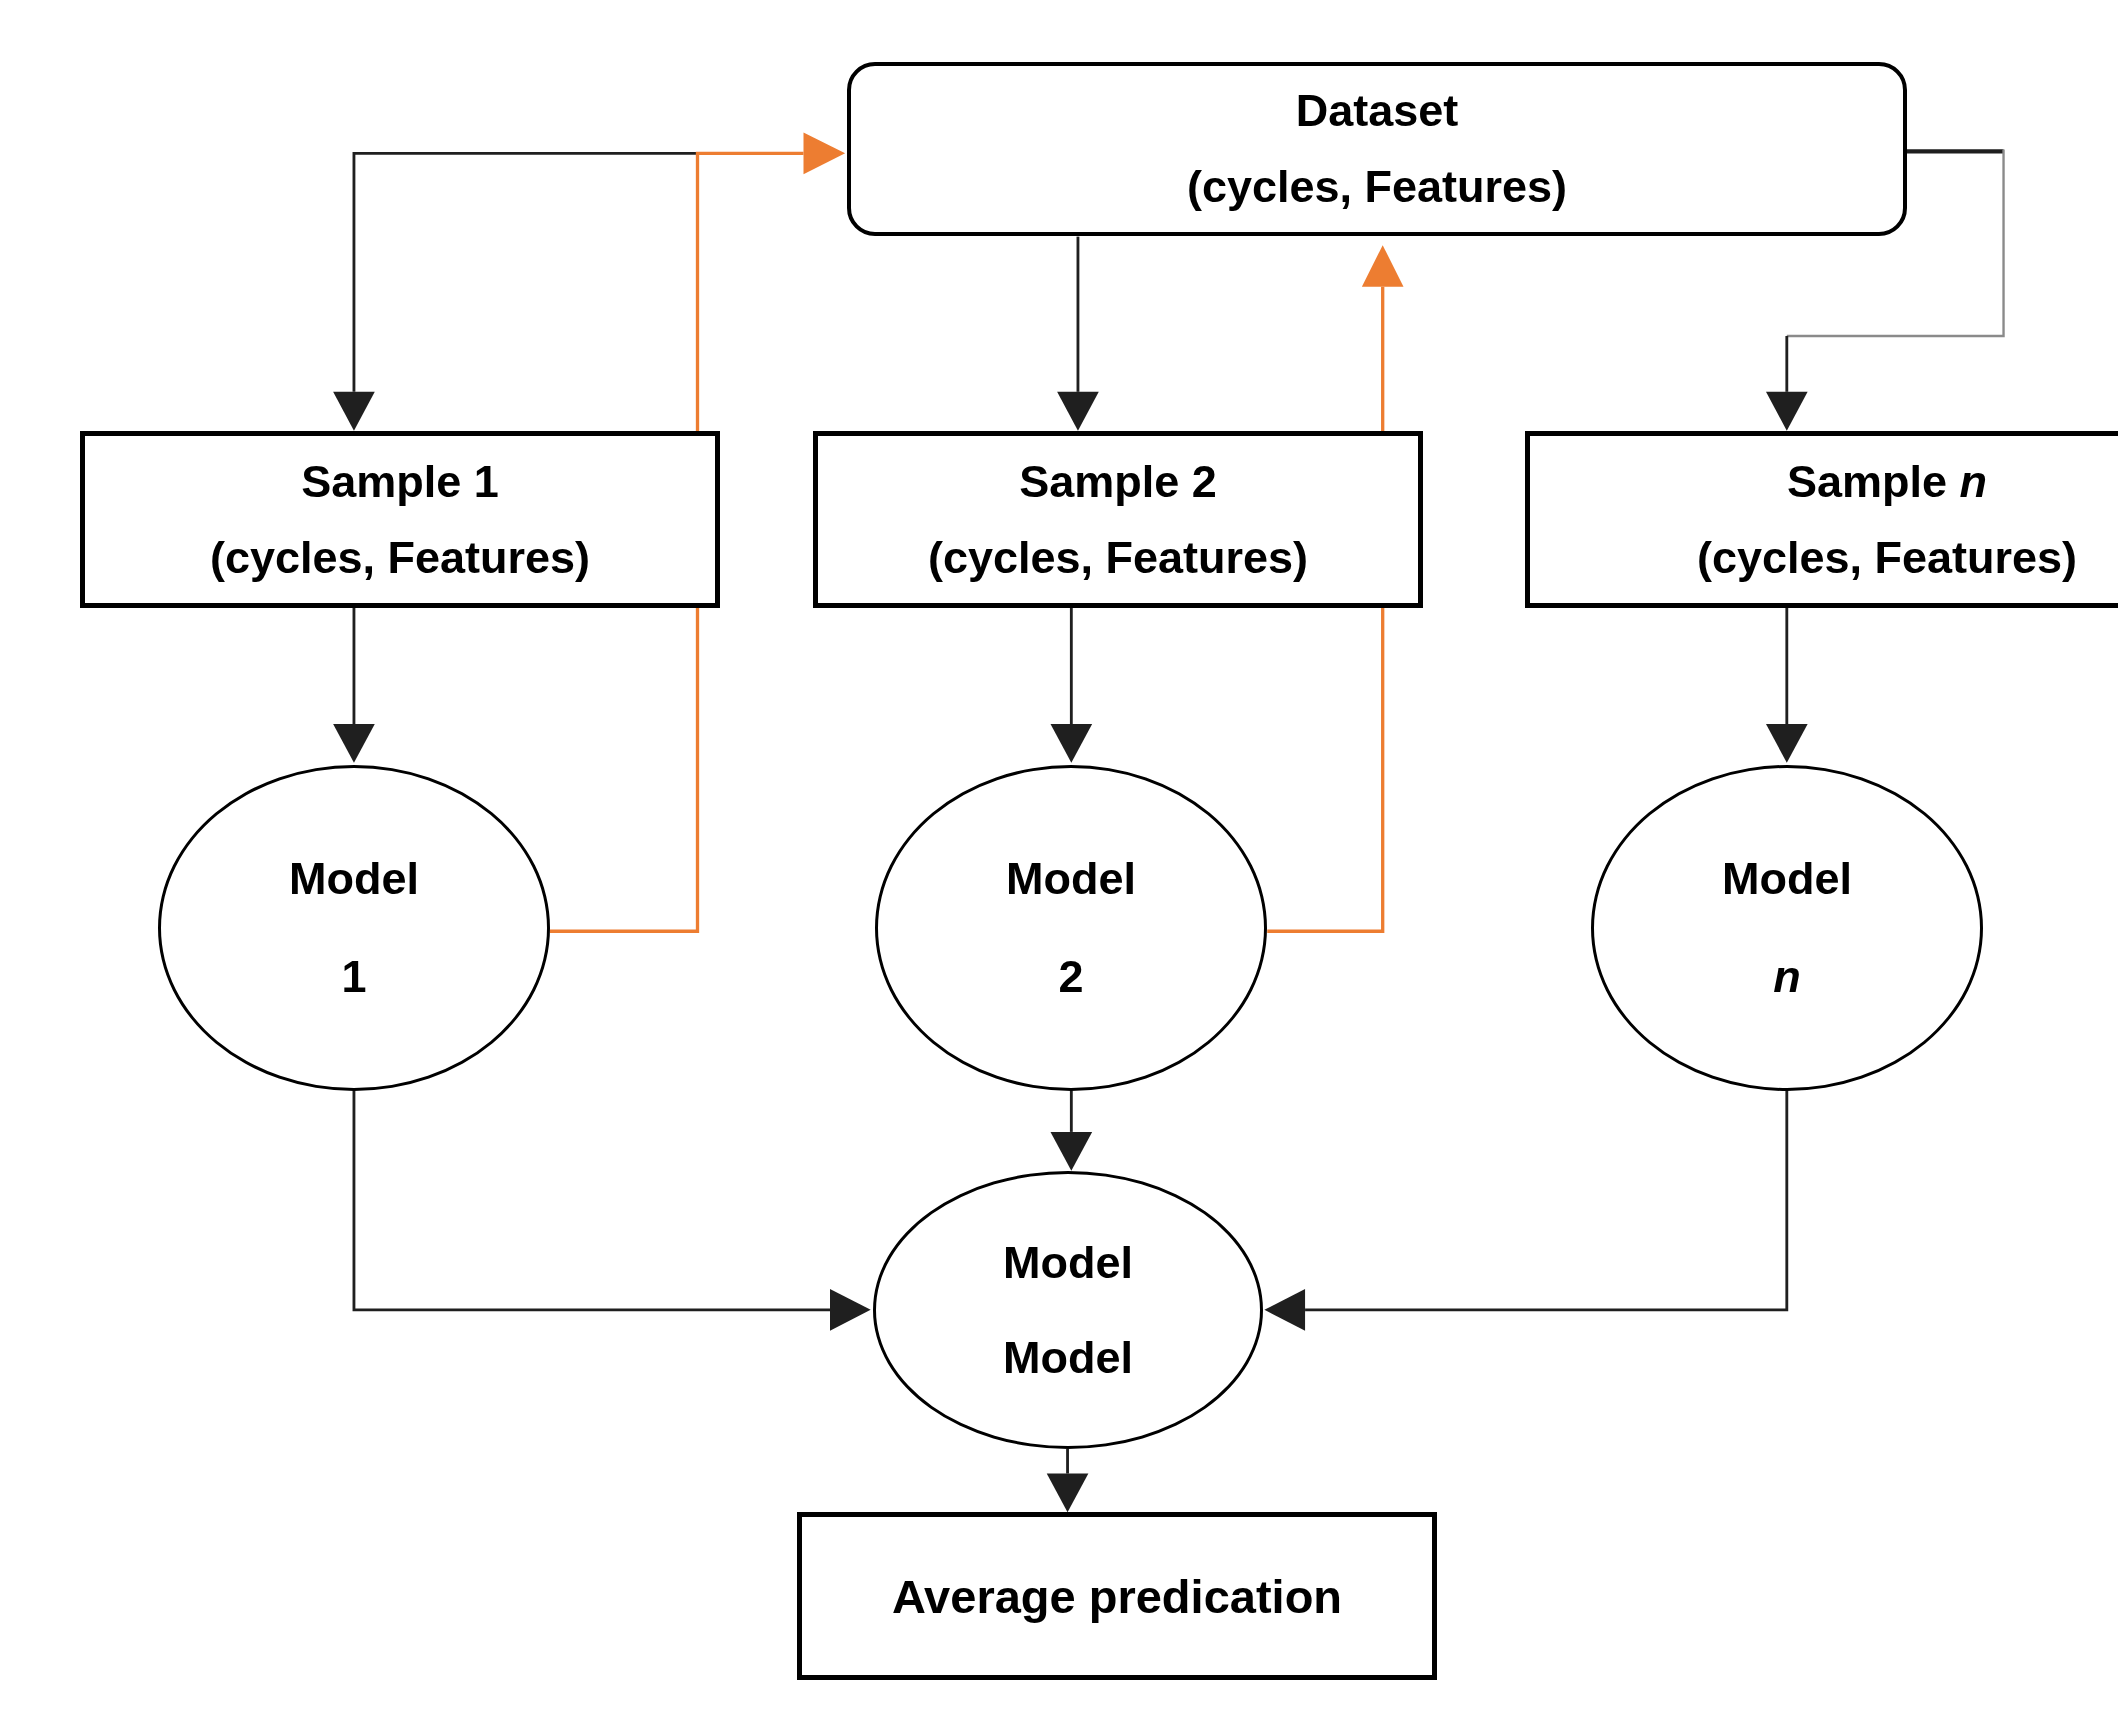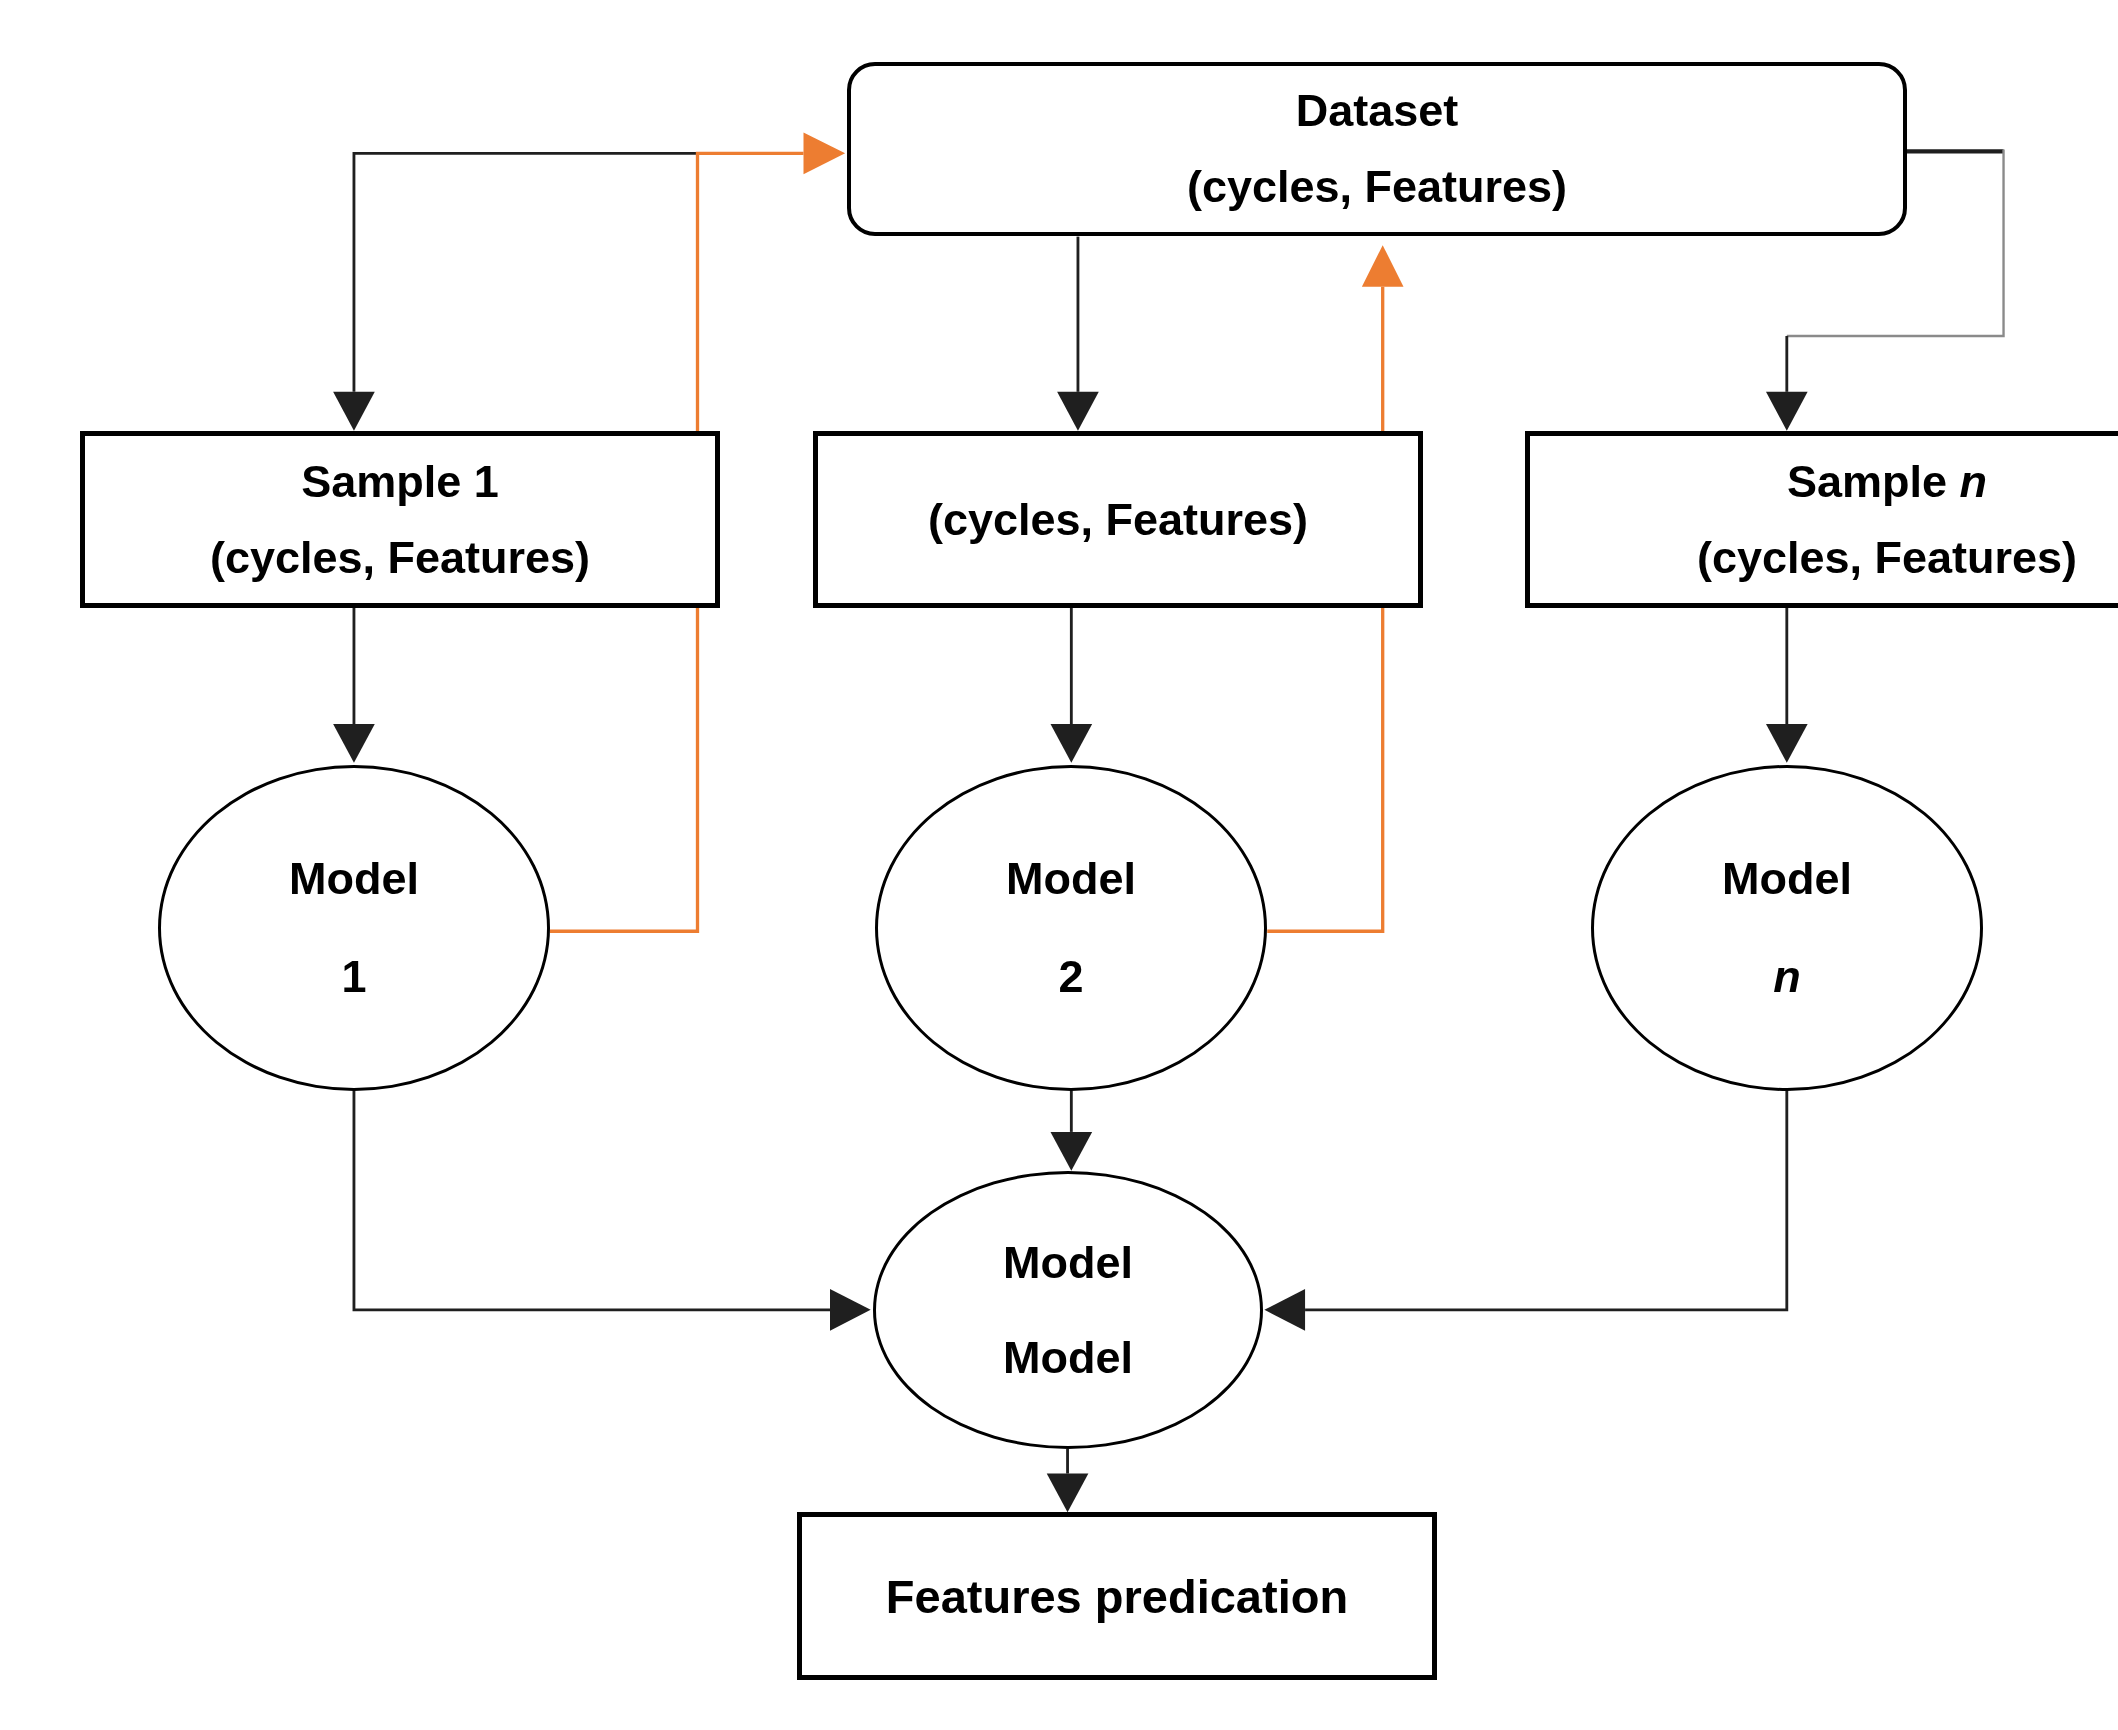--- a/index.html
+++ b/index.html
@@ -127,20 +127,21 @@
     <div>Dataset</div>
     <div>(cycles, Features)</div>
   </div>
 
   <div class="node rect sample-node sample-1">
     <div><span>Sample</span> <span>1</span></div>
     <div>(cycles, Features)</div>
   </div>
 
   <div class="node rect sample-node sample-2">
+    <div><span>Sample</span> <span>2</span></div>
     <div>(cycles, Features)</div>
   </div>
 
   <div class="node rect sample-node sample-n">
     <div><span>Sample</span> <span class="it">n</span></div>
     <div>(cycles, Features)</div>
   </div>
 
   <div class="node ellipse model-node model-1">
     <div>Model</div>
@@ -156,17 +157,17 @@
     <div>Model</div>
     <div class="it">n</div>
   </div>
 
   <div class="node ellipse final-node">
     <div>Model</div>
     <div>Model</div>
   </div>
 
   <div class="node rect avg-node">
-    <div>Features predication</div>
+    <div>Average predication</div>
   </div>
 
 </div>
 
 
 </body></html>

